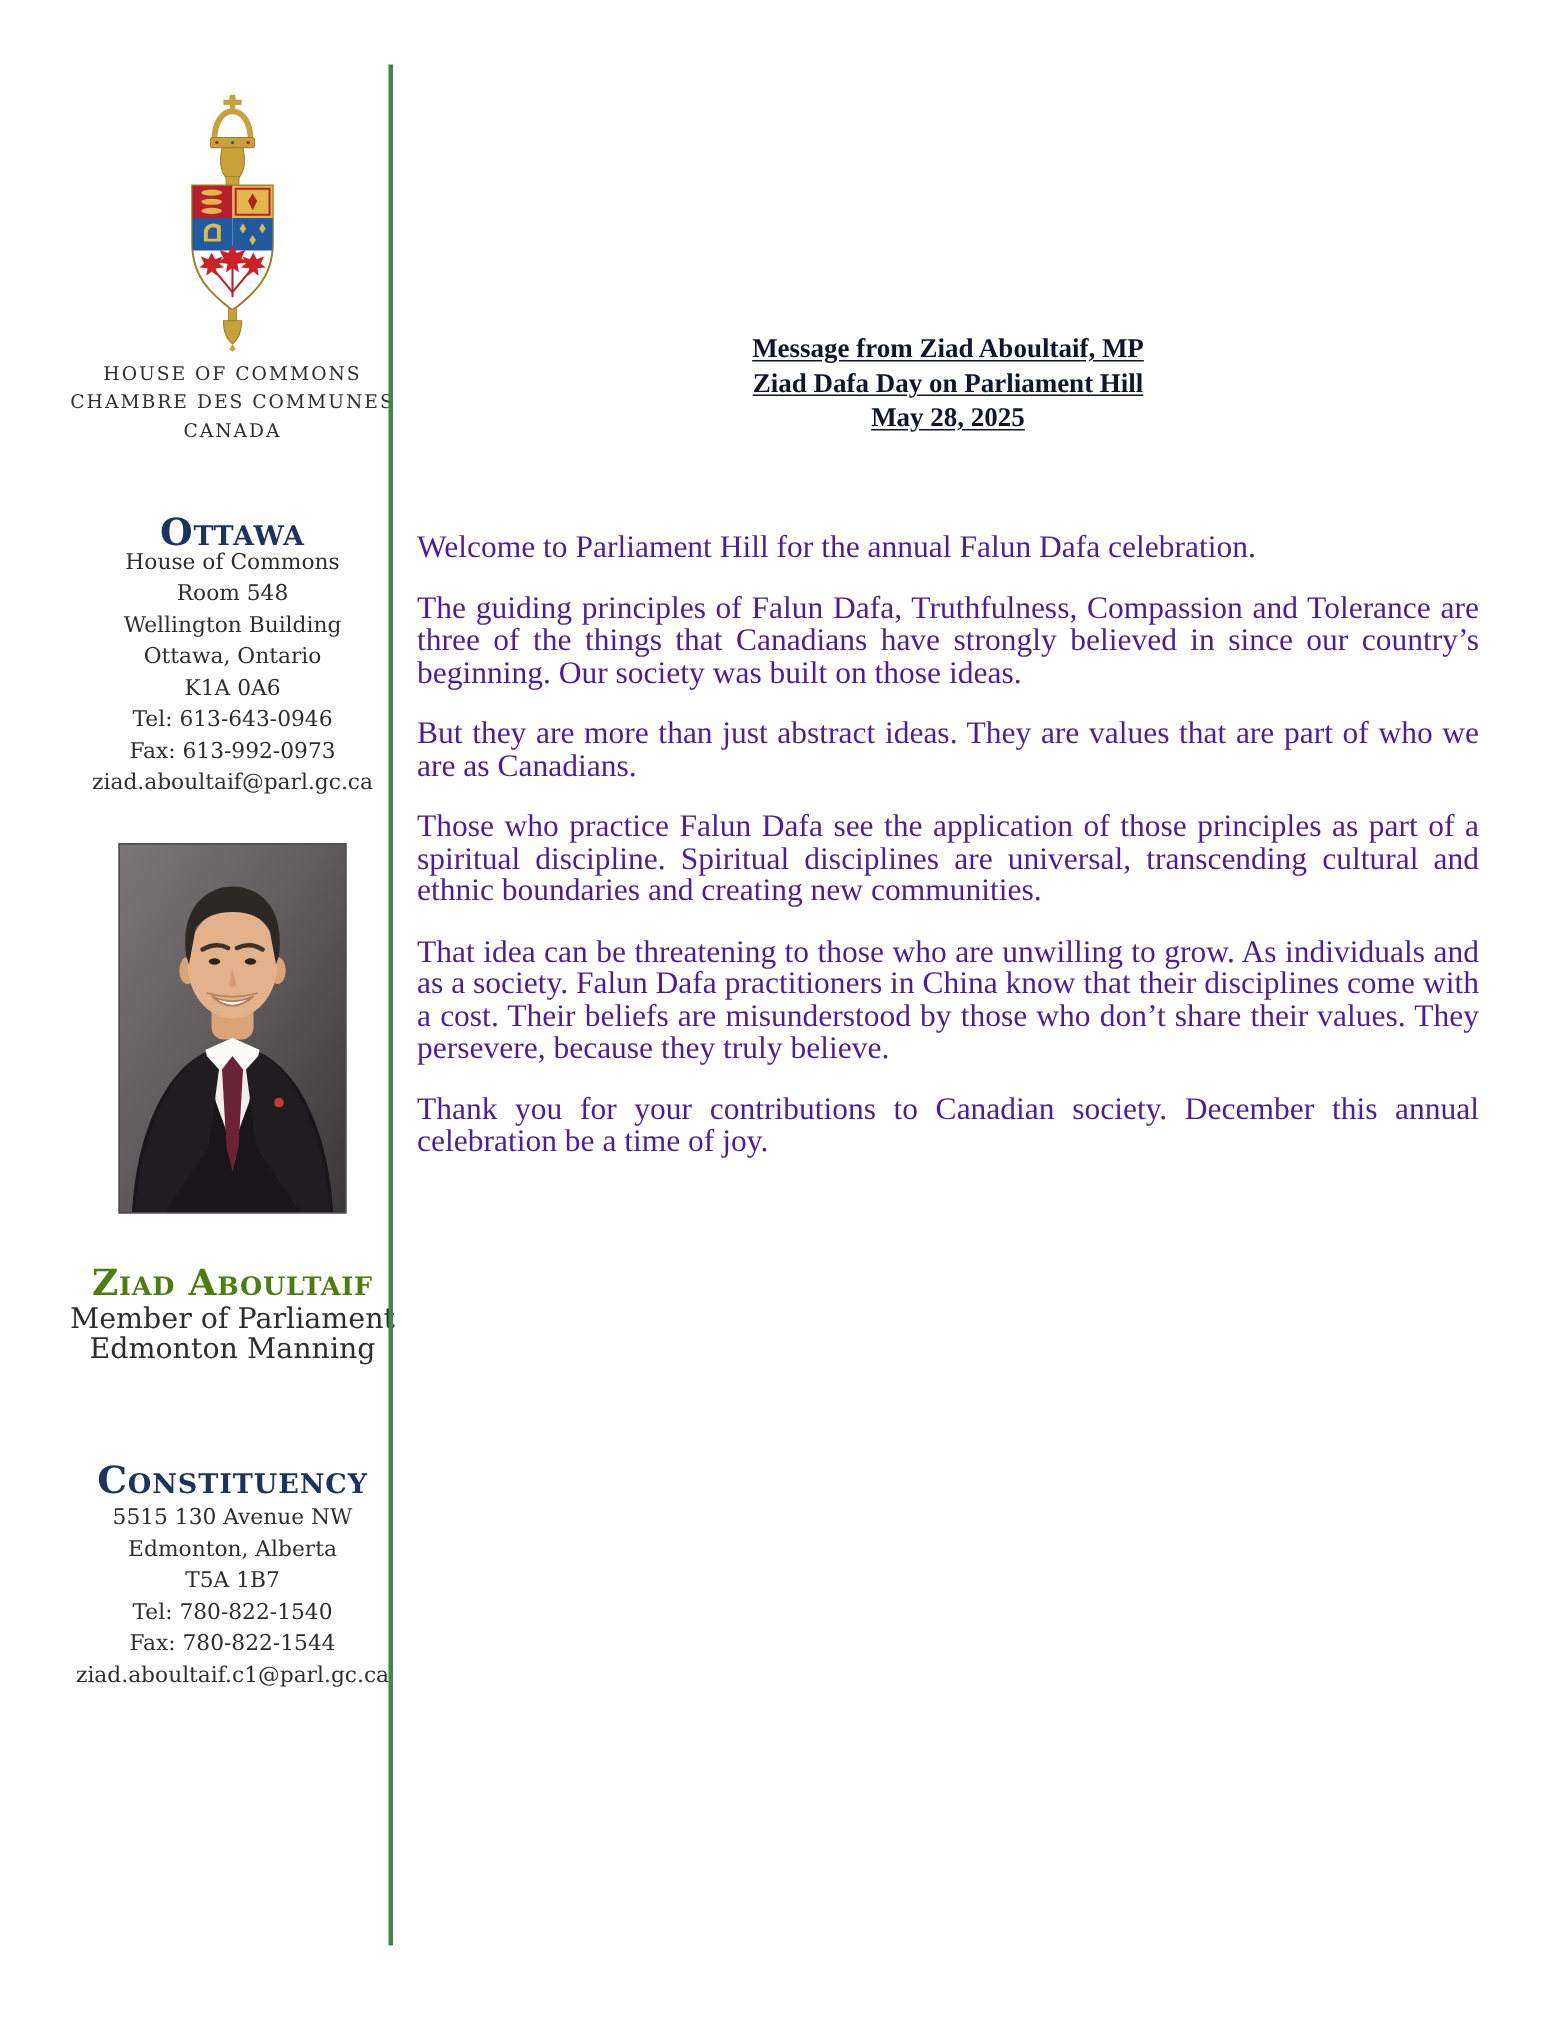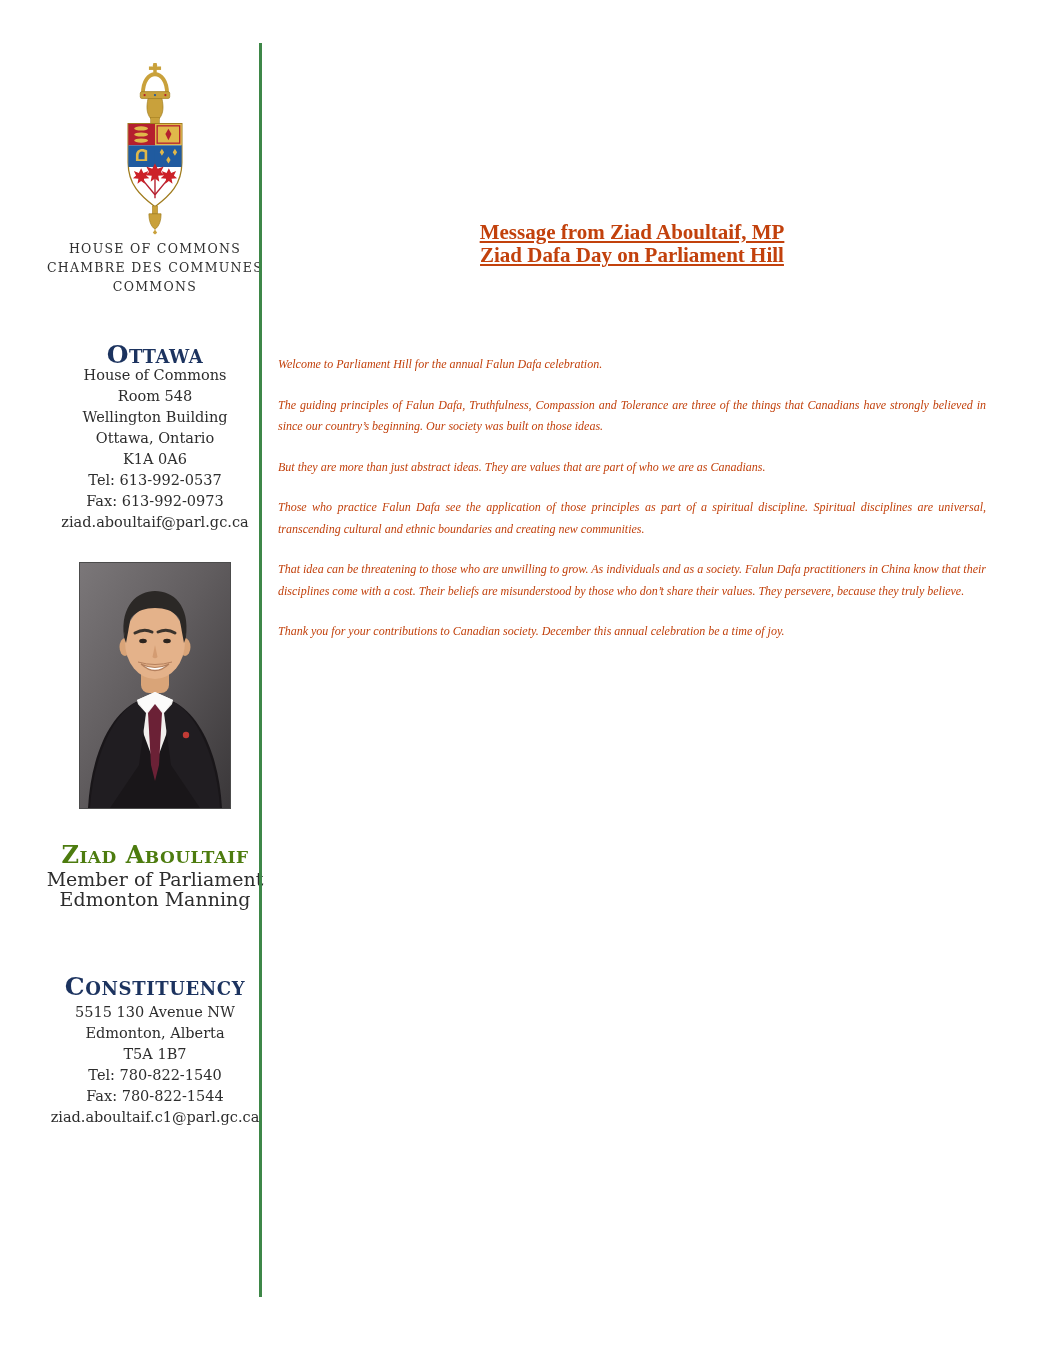--- a/index.html
+++ b/index.html
@@ -85,29 +85,29 @@
 
   
   .content {
     position: absolute; left: 278px; top: 0;
     width: 708px;
     font-family: "Liberation Serif", serif;
   }
   .title-block {
     position: absolute; left: 0; top: 221px; width: 708px;
     text-align: center;
-    font-weight: 700; font-size: 21px; line-height: 23px;
-    color: #c2410c;
+    font-weight: 700; font-size: 18px; line-height: 23px;
+    color: #0f172a;
   }
   .title-block span { display: block; }
   .title-block u { text-decoration: underline; text-underline-offset: 2px; }
   .body-block {
     position: absolute; left: 0; top: 354px; width: 708px;
-    font-size: 12px; line-height: 21.5px;
-    text-align: justify; color: #c2410c; font-style: italic;
+    font-size: 21px; line-height: 21.5px;
+    text-align: justify; color: #4c1d95;
   }
   .body-block p { margin: 0 0 19px 0; }
 </style>
 </head>
 <body>
 
 <div class="page">
 
   <aside class="sidebar">
 
@@ -164,32 +164,32 @@
 
         <rect x="42" y="165" width="6" height="9" fill="#c9a13b" stroke="#a07c1e" stroke-width="0.6"></rect>
         <path d="M38,174 C38,182 40,188 45,192 C50,188 52,182 52,174 Z" fill="#c9a13b" stroke="#a07c1e" stroke-width="0.8"></path>
         <path d="M45,192 L47.5,196 L45,198 L42.5,196 Z" fill="#c9a13b"></path>
       </svg>
     </div>
 
     <div class="org-block">
       <div>HOUSE OF COMMONS</div>
       <div>CHAMBRE DES COMMUNES</div>
-      <div>COMMONS</div>
+      <div>CANADA</div>
     </div>
 
     <div class="sec-heading ottawa-heading">Ottawa</div>
 
     <div class="addr ottawa-addr">
       <div>House of Commons</div>
       <div>Room 548</div>
       <div>Wellington Building</div>
       <div>Ottawa, Ontario</div>
       <div>K1A 0A6</div>
-      <div>Tel: 613-992-0537</div>
+      <div>Tel: 613-643-0946</div>
       <div>Fax: 613-992-0973</div>
       <div>ziad.aboultaif@parl.gc.ca</div>
     </div>
 
     <div class="portrait">
       <svg viewBox="0 0 150 245">
         <defs>
           <linearGradient id="pbg" x1="0" y1="0" x2="1" y2="1">
             <stop offset="0" stop-color="#7b7779"></stop>
             <stop offset="0.45" stop-color="#615d5f"></stop>
@@ -255,20 +255,21 @@
 
   </aside>
 
   <div class="divider"></div>
 
   <main class="content">
 
     <header class="title-block">
       <span><u>Message from Ziad Aboultaif, MP</u></span>
       <span><u>Ziad Dafa Day on Parliament Hill</u></span>
+      <span><u>May 28, 2025</u></span>
     </header>
 
     <section class="body-block">
       <p>Welcome to Parliament Hill for the annual Falun Dafa celebration.</p>
       <p>The guiding principles of Falun Dafa, Truthfulness, Compassion and Tolerance are three of the things that Canadians have strongly believed in since our country’s beginning. Our society was built on those ideas.</p>
       <p>But they are more than just abstract ideas. They are values that are part of who we are as Canadians.</p>
       <p>Those who practice Falun Dafa see the application of those principles as part of a spiritual discipline. Spiritual disciplines are universal, transcending cultural and ethnic boundaries and creating new communities.</p>
       <p>That idea can be threatening to those who are unwilling to grow. As individuals and as a society. Falun Dafa practitioners in China know that their disciplines come with a cost. Their beliefs are misunderstood by those who don’t share their values. They persevere, because they truly believe.</p>
       <p>Thank you for your contributions to Canadian society. December this annual celebration be a time of joy.</p>
     </section>

